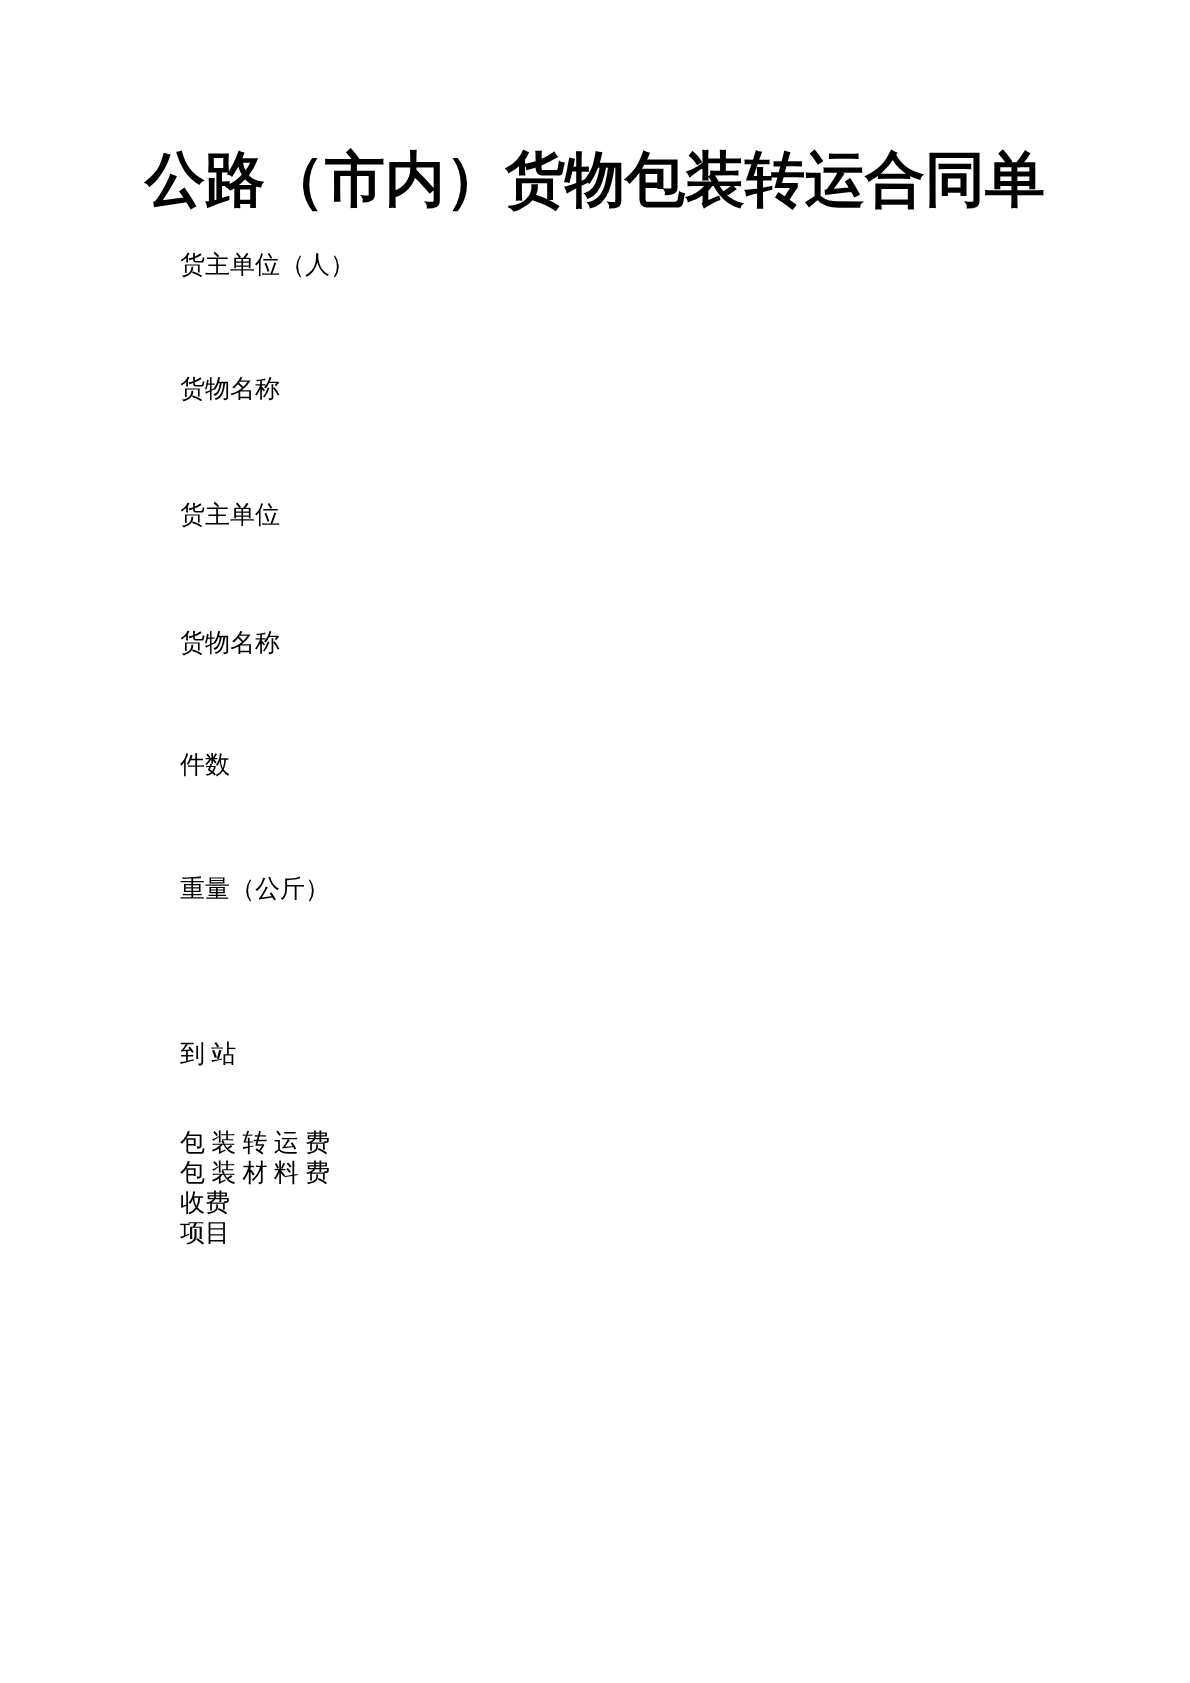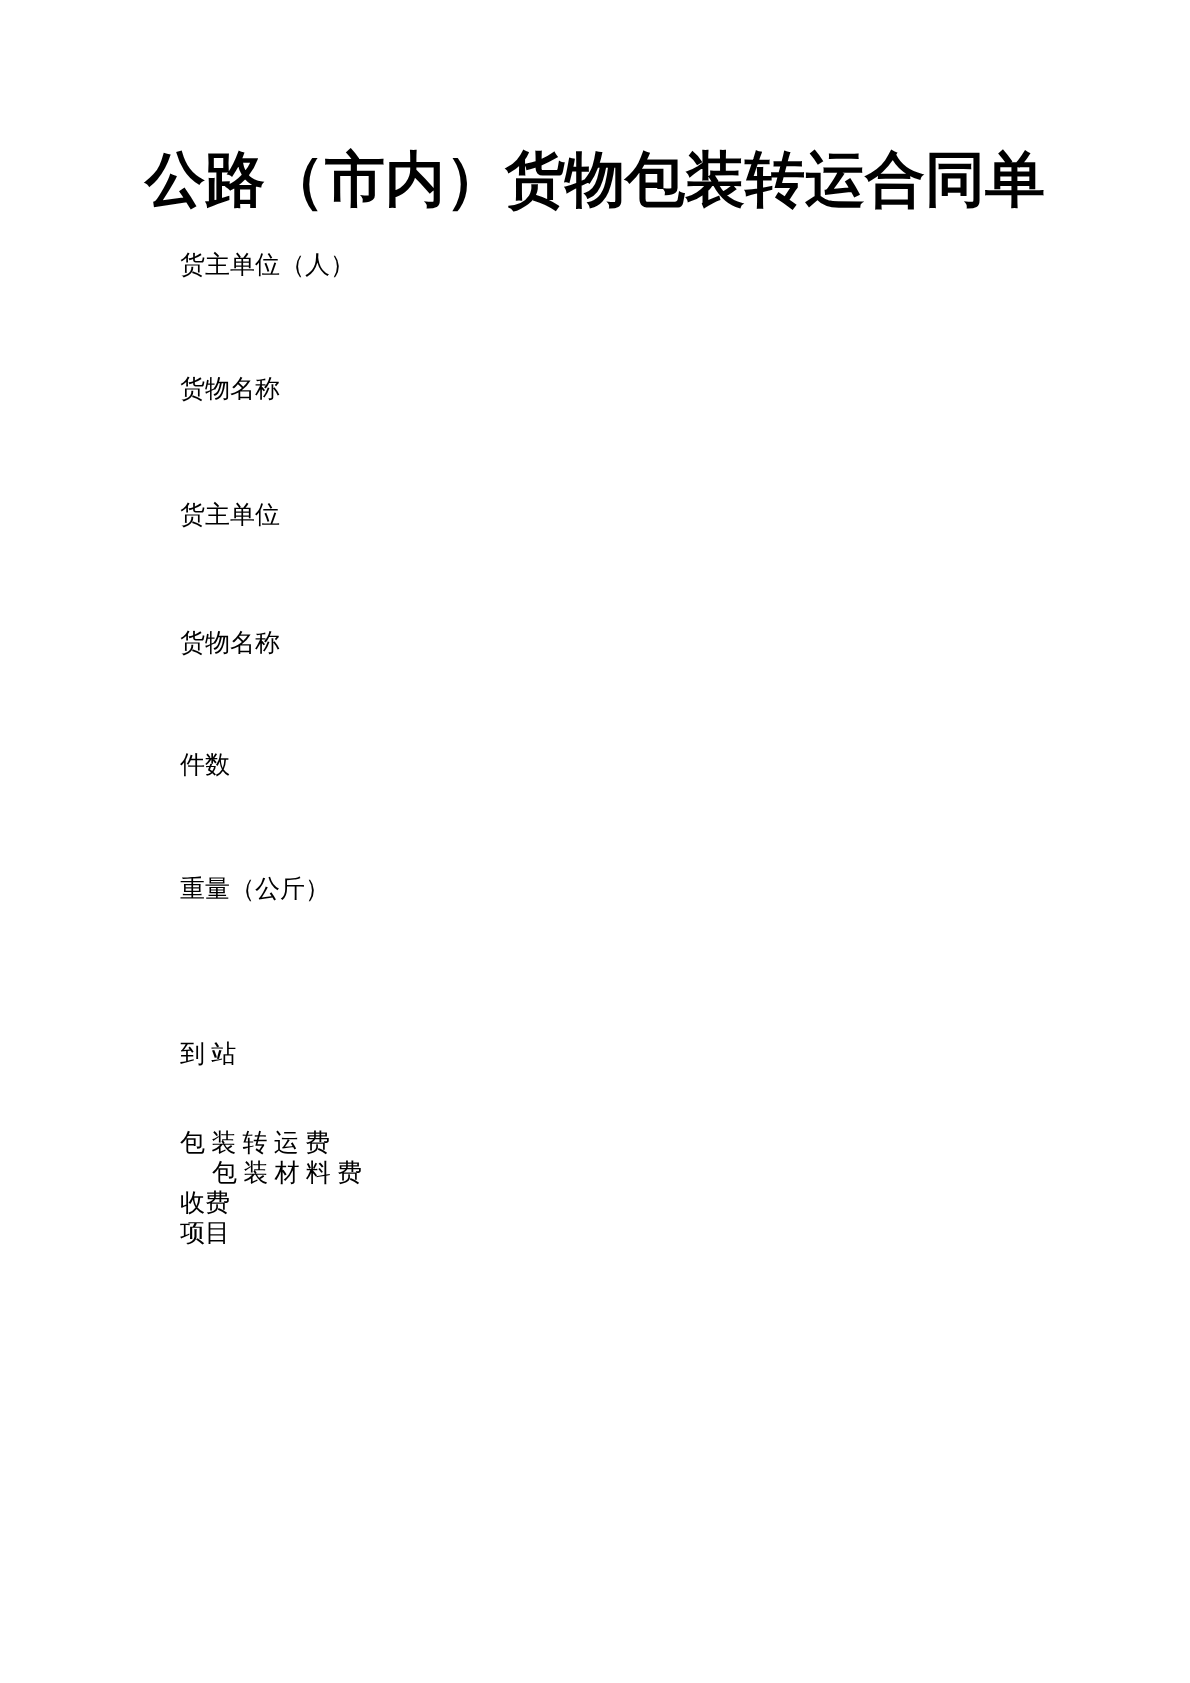--- a/index.html
+++ b/index.html
@@ -36,21 +36,21 @@
     white-space: pre;
   }
   .f1  { top: 250px; }
   .f2  { top: 374px; }
   .f3  { top: 500px; }
   .f4  { top: 628px; }
   .f5  { top: 750px; text-align: center; }
   .f6  { top: 874px; }
   .f7  { top: 1000px; margin-top: 39px; }
   .f8  { top: 1128px; }
-  .f9  { top: 1158px; margin-left: 32px; }
+  .f9  { top: 1158px; }
   .f10 { top: 1188px; }
   .f11 { top: 1218px; }
 </style>
 </head>
 <body>
 
 <div class="page">
   <div class="doc-title">公路（市内）货物包装转运合同单</div>
 
   <div class="field-label f1">货主单位（人）</div>

